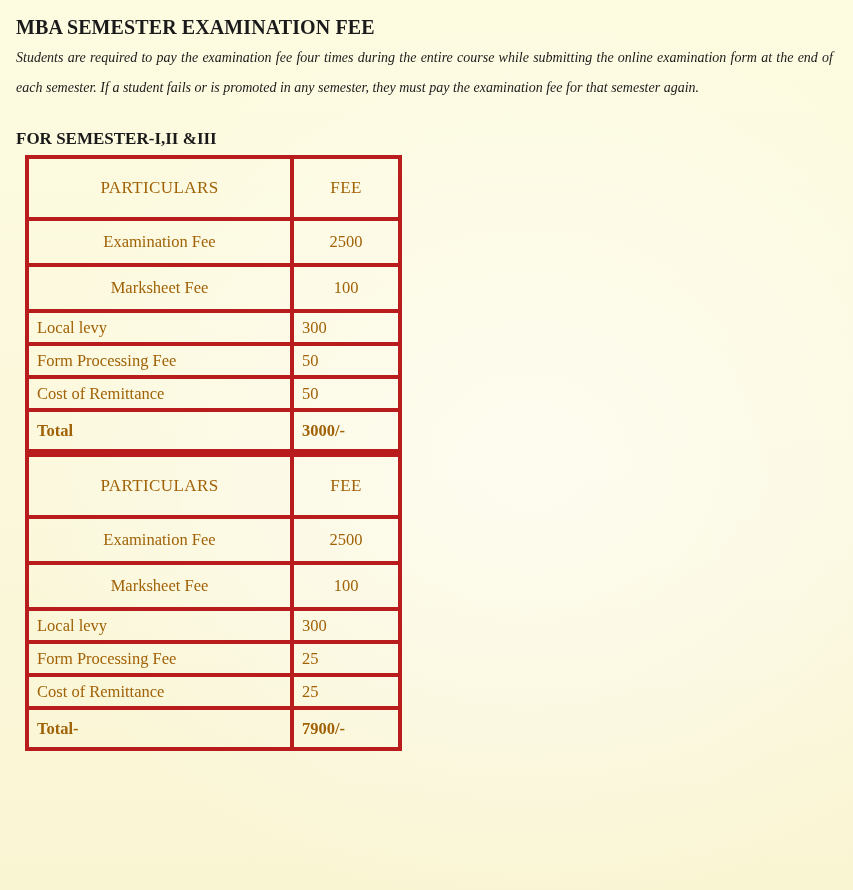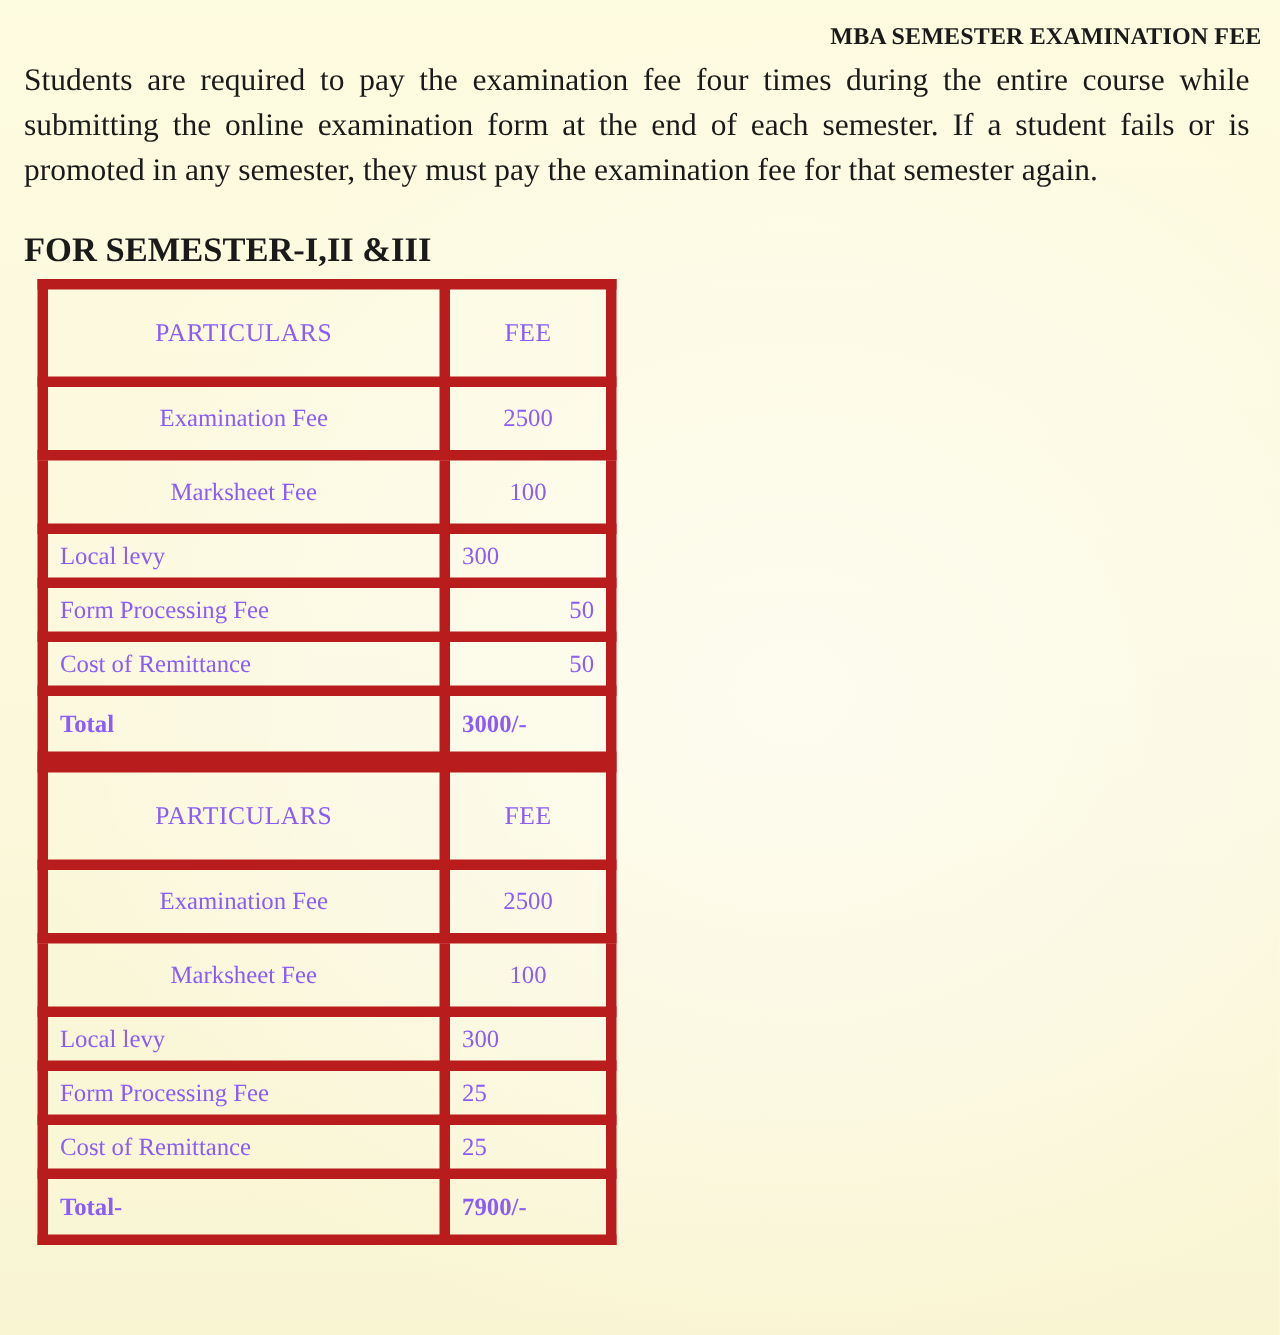--- a/index.html
+++ b/index.html
@@ -23,67 +23,67 @@
       radial-gradient(ellipse 720px 620px at 62% 52%, rgba(255,255,255,0.55) 0%, rgba(255,255,255,0.25) 45%, rgba(255,255,255,0.0) 72%),
       linear-gradient(180deg, #fdfbe0 0%, #fbf8dc 55%, #f9f5d3 100%);
     pointer-events: none;
   }
   .page {
     position: relative;
     padding: 10px 12px 0 16px;
     box-sizing: border-box;
   }
   h1.section-title {
-    font-size: 16px;
+    font-size: 20px;
     font-weight: bold;
     margin: 6px 0 4px 0;
     letter-spacing: 0.1px;
-    text-align: right;
   }
   p.body-text {
-    font-size: 21px;
+    font-size: 14px;
     line-height: 30px;
     margin: 0 8px 0 0;
     text-align: justify;
     text-justify: inter-word;
+    font-style: italic;
   }
   h2.table-heading {
-    font-size: 23px;
+    font-size: 17px;
     font-weight: bold;
     margin: 26px 0 6px 0;
   }
   table.fee-table {
     border-collapse: collapse;
     font-size: 16.5px;
     background: transparent;
   }
   table.fee-table td {
-    border: 7px solid #b91c1c;
+    border: 4px solid #b91c1c;
     padding: 2px 8px;
     vertical-align: middle;
-    color: #8b5cf6;
+    color: #a16207;
   }
   .col-particulars { width: 245px; }
   .col-fee { width: 88px; }
   td.head-cell {
     text-align: center;
     height: 54px;
     font-size: 17px;
     letter-spacing: 0.4px;
   }
   td.tall { height: 38px; text-align: center; }
   td.short { height: 25px; }
   td.total-label {
     font-weight: bold;
     height: 33px;
   }
   td.total-value {
     font-weight: bold;
   }
-  td.fee-center { text-align: right; }
+  td.fee-center { text-align: left; }
   .table-wrap-1 { margin-left: 9px; }
   .table-wrap-2 { margin-left: 9px; }
 </style>
 </head>
 <body>
 
 <div class="page-bg"></div>
 
 <div class="page">
 

